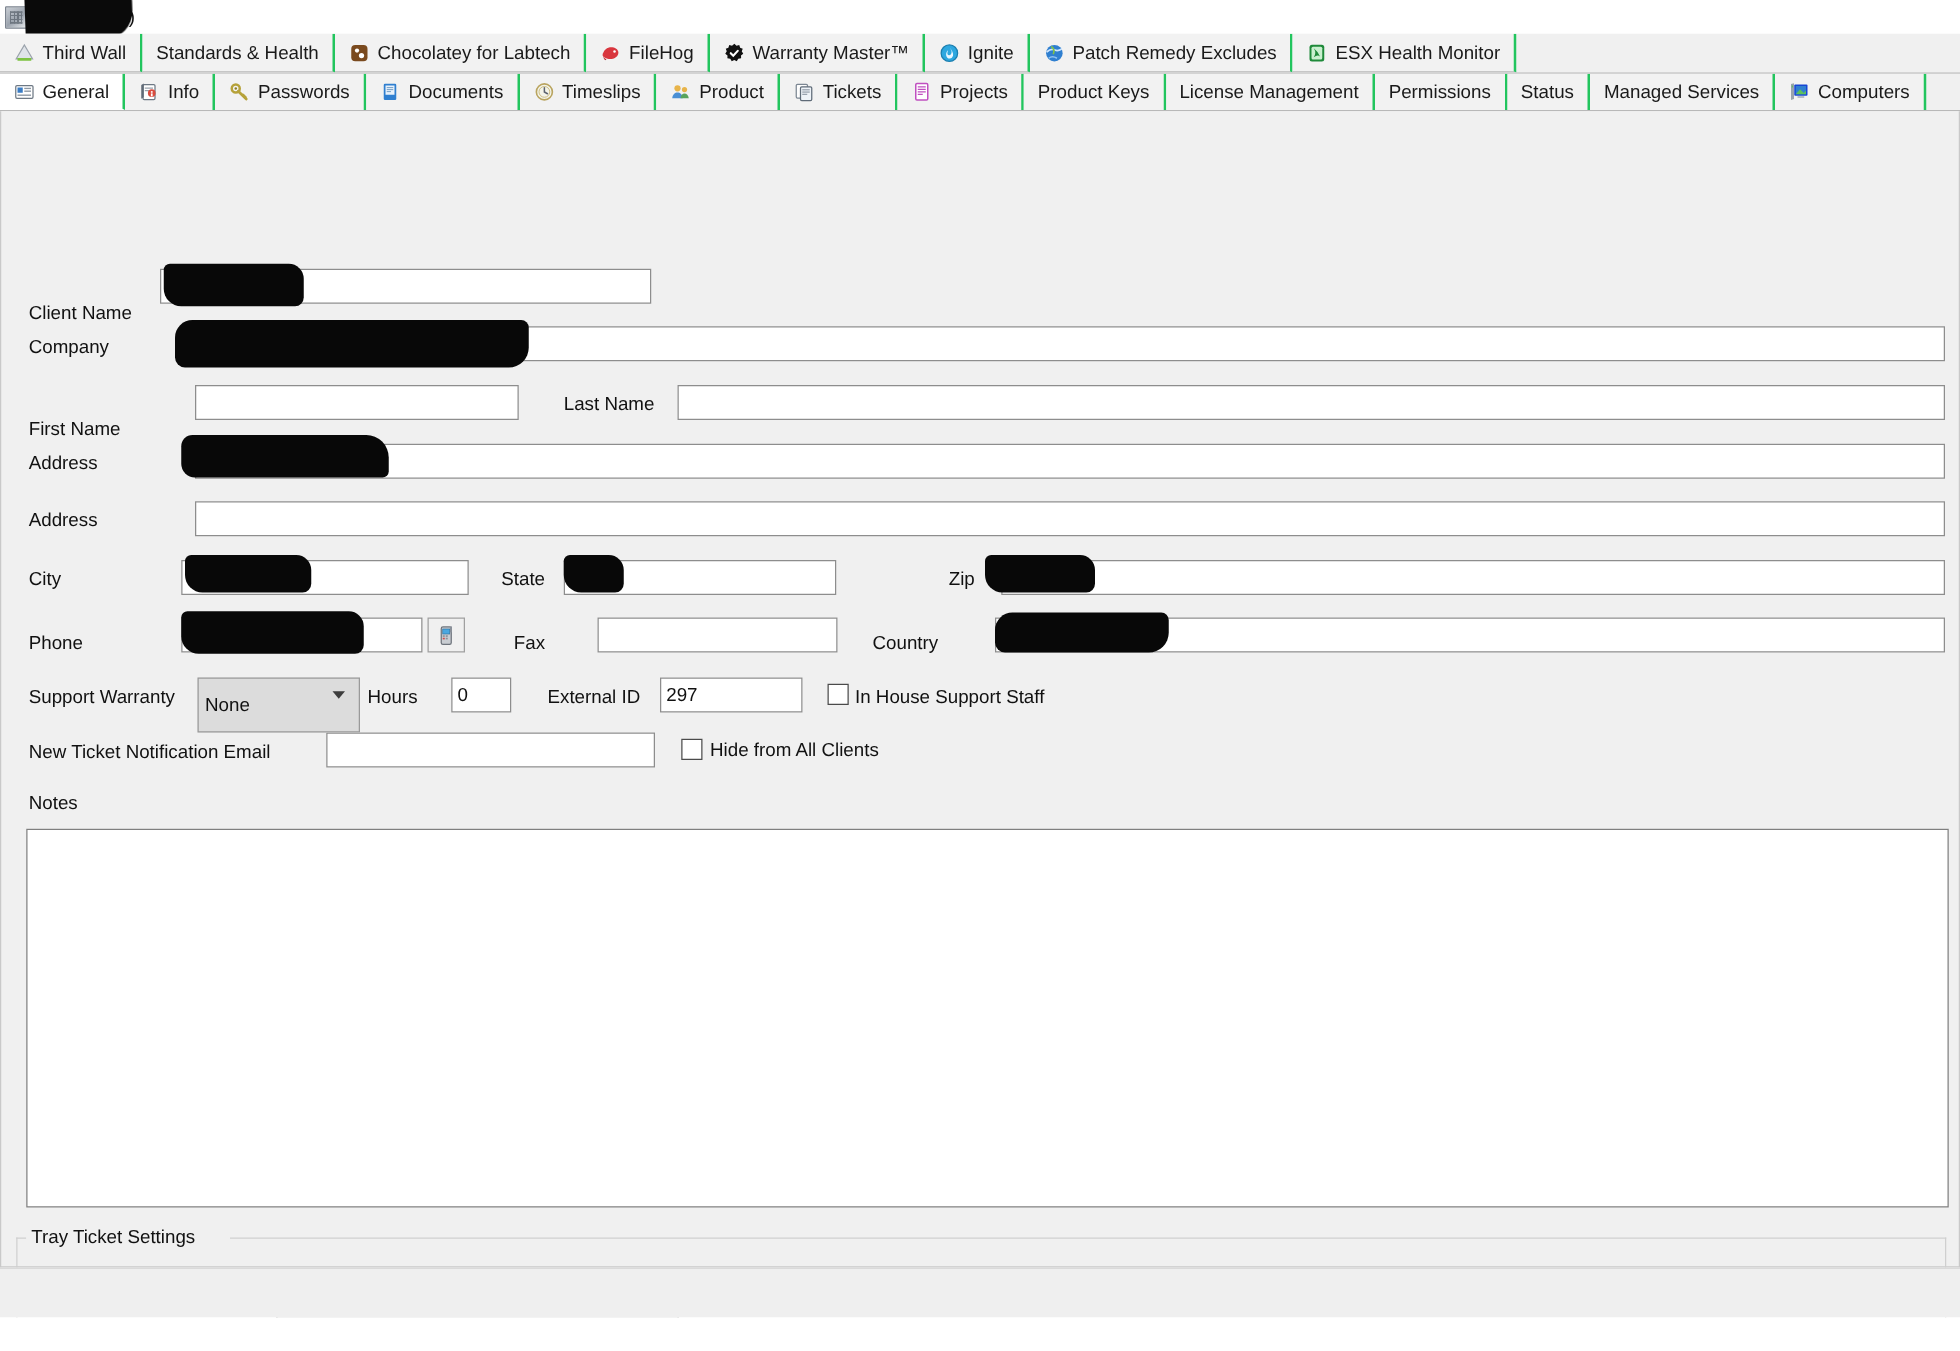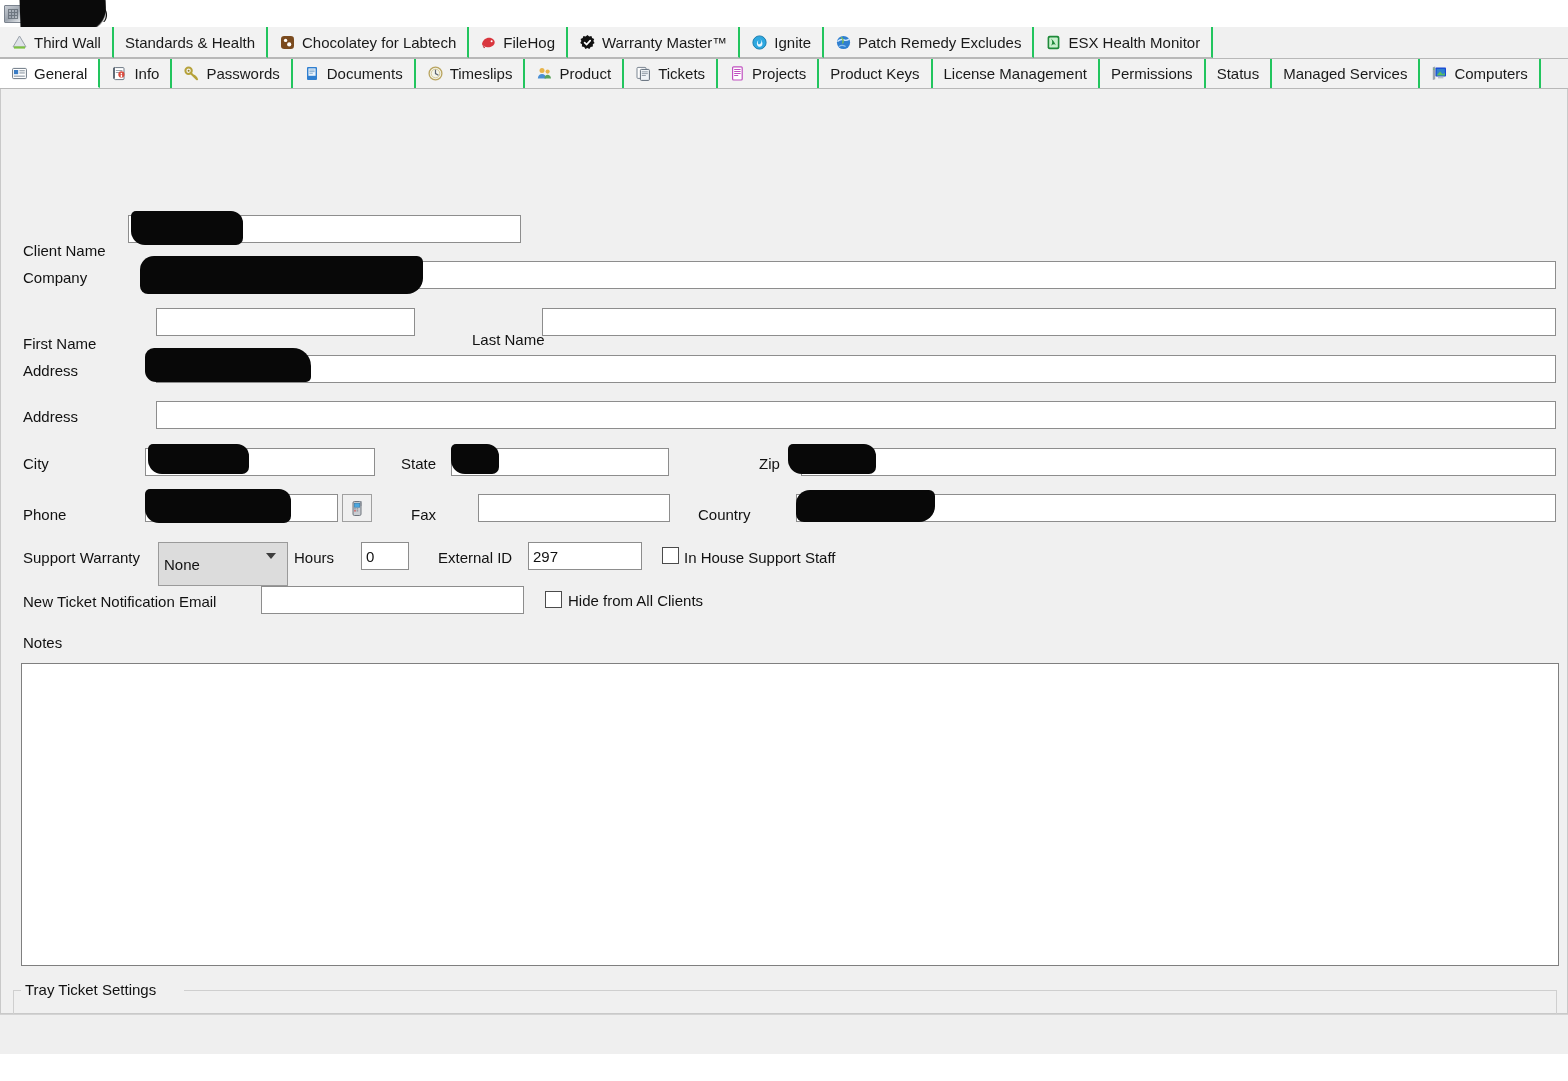--- a/index.html
+++ b/index.html
@@ -390,21 +390,21 @@
   <span class="lbl" style="left:22px; top:134px;margin-top:20px;">Client Name</span>
   <input class="tbox" style="left: 127px; top: 126px; width: 393px;" value="">
   <div class="redact" style="left:130px; top:122px; width:112px; height:34px;"></div>
 
   <span class="lbl" style="left:22px; top:181px;">Company</span>
   <input class="tbox" style="left: 155px; top: 172px; width: 1400px;" value="">
   <div class="redact r2" style="left:139px; top:167px; width:283px; height:38px;"></div>
 
   <span class="lbl" style="left:22px; top:227px;margin-top:20px;">First Name</span>
   <input class="tbox" style="left: 155px; top: 219px; width: 259px;" value="">
-  <span class="lbl" style="left:450px; top:243px;margin-left:21px;">Last Name</span>
+  <span class="lbl" style="left:450px; top:227px;">Last Name</span>
   <input class="tbox" style="left: 541px; top: 219px; width: 1014px;" value="">
 
   <span class="lbl" style="left:22px; top:274px;">Address</span>
   <input class="tbox" style="left: 155px; top: 266px; width: 1400px;" value="">
   <div class="redact r3" style="left:144px; top:259px; width:166px; height:34px;"></div>
 
   <span class="lbl" style="left:22px; top:320px;">Address</span>
   <input class="tbox" style="left: 155px; top: 312px; width: 1400px;" value="">
 
   <span class="lbl" style="left:22px; top:367px;">City</span>

